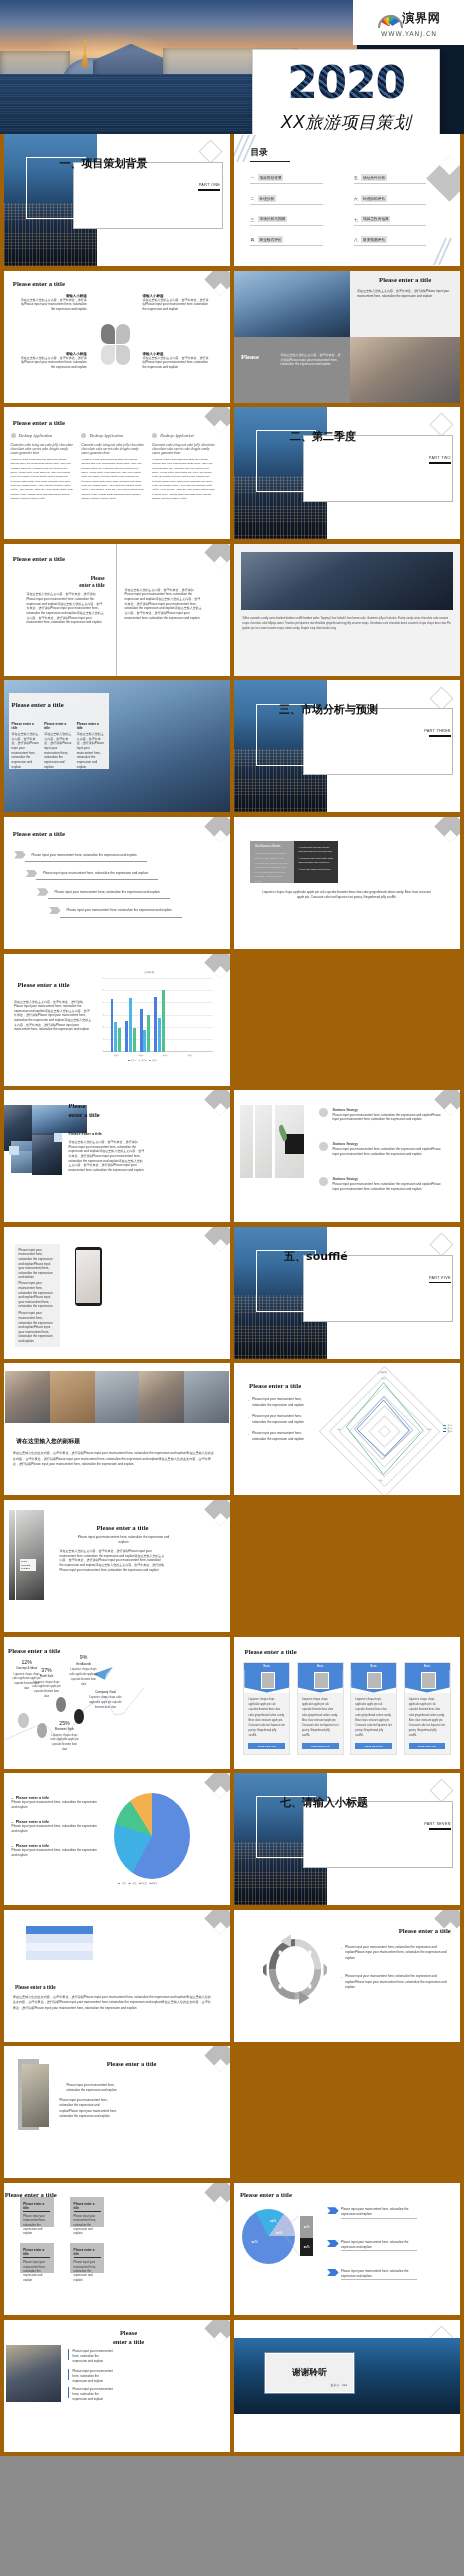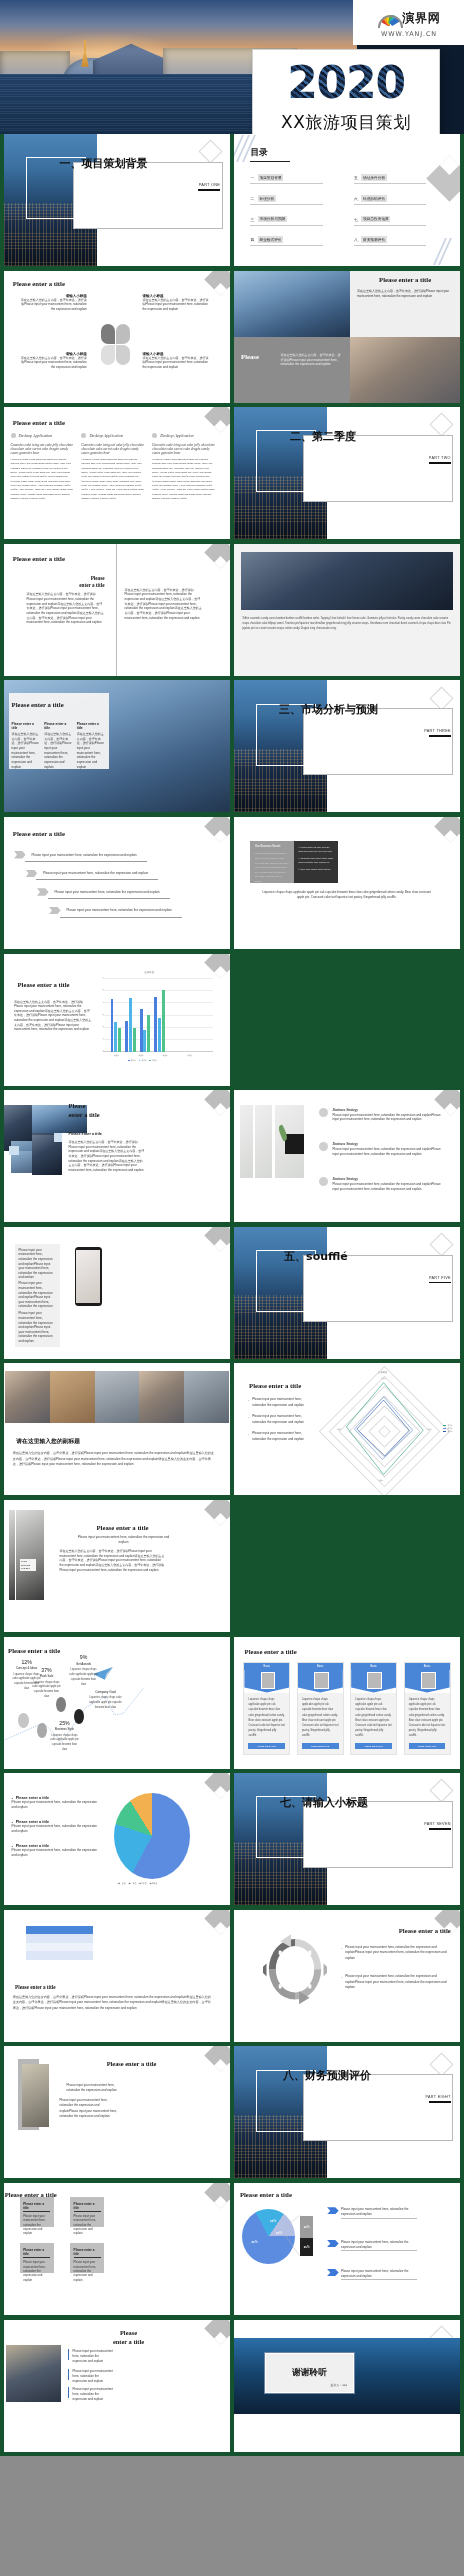--- a/index.html
+++ b/index.html
@@ -1,17 +1,17 @@
 <!DOCTYPE html>
 <html style="font-size:9.3px"><head>
 <meta charset="utf-8">
 <style>
   html,body{margin:0;padding:0;background:#8c8c8c;}
   body{width:465px;font-family:"Liberation Serif",serif;-webkit-font-smoothing:antialiased;}
-  .page{width:465px;background:#14532d;display:flex;flex-wrap:wrap;}
+  .page{width:465px;background:#a16207;display:flex;flex-wrap:wrap;}
 
   
   .cover{position:relative;width:465px;height:134px;overflow:hidden;background:#0d1b2e;}
   .cover-photo{position:absolute;left:0;top:0;width:357px;height:134px;
     background:
       radial-gradient(ellipse 105px 35px at 30% 42%, rgba(255,214,150,.55), transparent 70%),
       linear-gradient(#2f4f7d 0%, #6d7fa0 18%, #c89a72 34%, #e3b486 40%, #7e8ea8 52%, #4b6080 62%, #2b4366 76%, #1d3356 100%);
   }
   .cover-photo:after{content:"";position:absolute;left:0;top:55%;width:100%;height:45%;
     background:repeating-linear-gradient(180deg, rgba(255,255,255,.05) 0 0.6px, rgba(0,0,0,.07) 0.6px 1.7px),
@@ -32,21 +32,21 @@
   .a2{left:108px;width:67px;height:23px;}
   .a3{left:200px;width:67px;height:23px;}
   .a4{left:293px;width:63px;height:23px;}
 
   .cover-card{position:absolute;left:252px;top:49px;width:186px;height:145px;background:#fff;
     border:0.6px solid #cfcfcf;box-shadow:0 0 0 2.3px rgba(255,255,255,.0), 3.5px 3.5px 8.1px rgba(0,0,0,.28);z-index:4;}
   .cover-2020{font-family:"DejaVu Sans",sans-serif;font-weight:bold;font-size:44px;line-height:.92;
     text-align:center;margin-top:12.8px;letter-spacing:-1.2px;
     background:repeating-linear-gradient(38deg,#16243c 0 2.9px,#274a78 2.9px 5.2px,#0e1a2c 5.2px 7.6px,#3a6597 7.6px 10px);
     -webkit-background-clip:text;background-clip:text;color:transparent;}
-  .cover-title{font-family:"DejaVu Sans",sans-serif;font-size:17px;text-align:center;color:#111;margin-top:8.1px;letter-spacing:0.6px;}
+  .cover-title{font-family:"DejaVu Sans",sans-serif;font-size:17px;text-align:center;color:#111;margin-top:8.1px;letter-spacing:0.6px;font-style:italic;}
   .logo{position:absolute;right:0;top:0;width:112px;height:45px;background:#fff;z-index:5;
     display:flex;align-items:center;justify-content:center;flex-direction:column;}
   .logo-row{display:flex;align-items:center;gap:2.9px;}
   .logo-mark{width:22px;height:22px;position:relative;}
   .logo-mark i{position:absolute;left:50%;bottom:5.2px;width:5.2px;height:9.3px;transform-origin:50% 100%;display:block;border-radius:1.2px;}
   .logo-arc{position:absolute;left:0.6px;bottom:1.7px;width:21px;height:10.5px;border:2.3px solid #8d8d8d;border-bottom:none;border-radius:21px 21px 0 0;}
   .logo-text{font-family:"DejaVu Sans",sans-serif;font-weight:bold;font-size:12.2px;color:#222;letter-spacing:0.6px;}
   .logo-url{font-family:"DejaVu Sans",sans-serif;font-size:6.4px;color:#555;letter-spacing:0.9px;margin-top:0.6px;}
 
   
@@ -806,30 +806,20 @@
   <div class="row">
     <div class="slide">
       <div class="deco"></div>
       <div style="position:absolute;left:14px;top:12.8px;width:21px;height:71px;background:#b7b7b7"></div>
       <div class="img-ph img-car" style="left:18.6px;top:17.4px;width:27px;height:63px"></div>
       <div class="stitle" style="position:absolute;left:73px;top:14px;width:110px;text-align:center;font-size:6.4px">Please enter a title</div>
       <div class="sbody" style="position:absolute;left:63px;top:37px;width:56px;text-align:left;font-size:3px;line-height:1.7">Please input your maincontent here, rationalize the expression and explain</div>
       <div class="sbody" style="position:absolute;left:56px;top:52px;width:58px;font-size:3px;line-height:1.7">Please input your maincontent here, rationalize the expression and explainPlease input your maincontent here, rationalize the expression and explain</div>
     </div>
 
-    <div class="slide sec">
-      <div class="deco2"></div>
-      <div class="sec-photo"></div>
-      <div class="sec-box">
-          <div class="sec-inner"></div>
-        </div>
-      <div class="sec-title" style="left:49px">八、财务预测评价</div>
-      <div class="sec-part">PART EIGHT</div>
-      <div class="sec-rule"></div>
-    </div>
   </div>
 
   <div class="row">
     <div class="slide">
       <div class="deco"></div>
       <div class="stitle" style="position:absolute;left:1.2px;top:8.1px">Please enter a title</div>
       <div style="position:absolute;left:16.3px;top:14px;display:grid;grid-template-columns:34px 34px;gap:16.3px 16.3px">
         <div style="background:#bfbfbf;padding:4.1px 3.5px;height:30px;box-sizing:border-box">
           <div class="sub" style="font-size:3.1px;border-bottom:0.6px solid #333;display:inline-block;padding-bottom:0.6px">Please enter a title</div>
           <div class="sbody" style="margin-top:2.3px;font-size:2.8px">Please input your maincontent here, rationalize the expression and explain</div>

